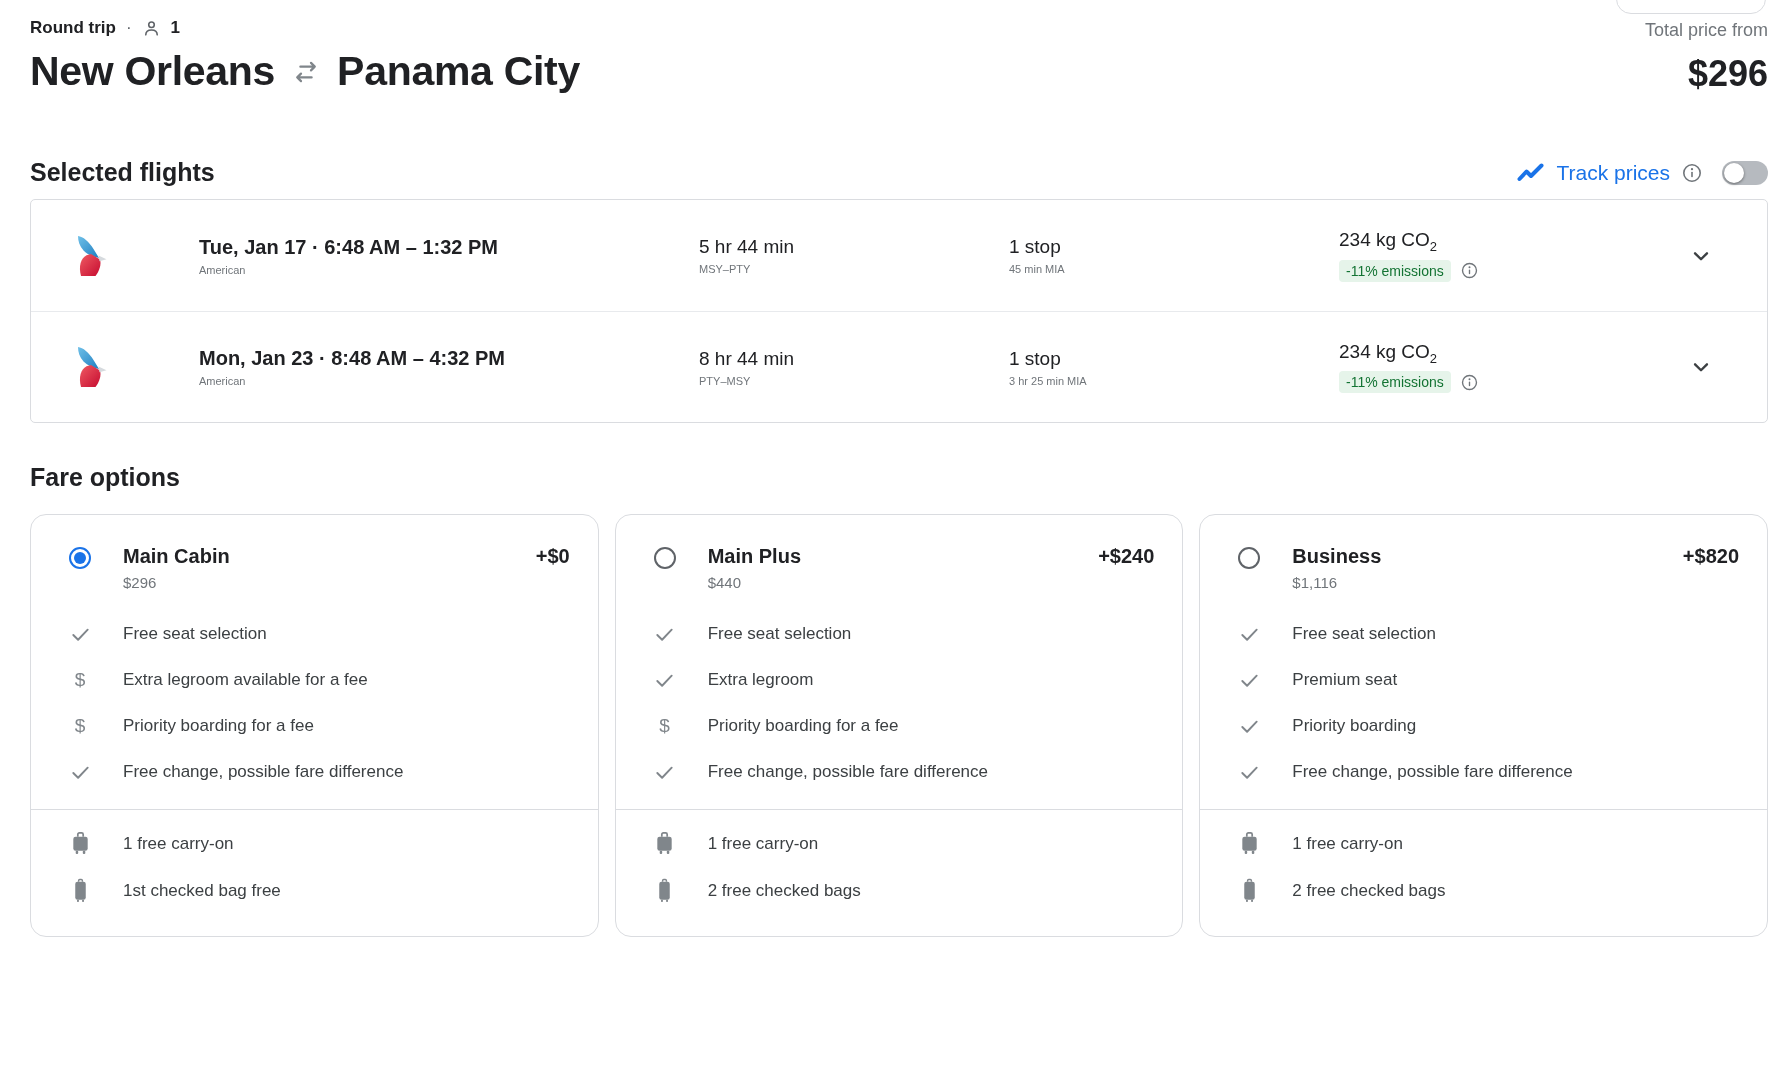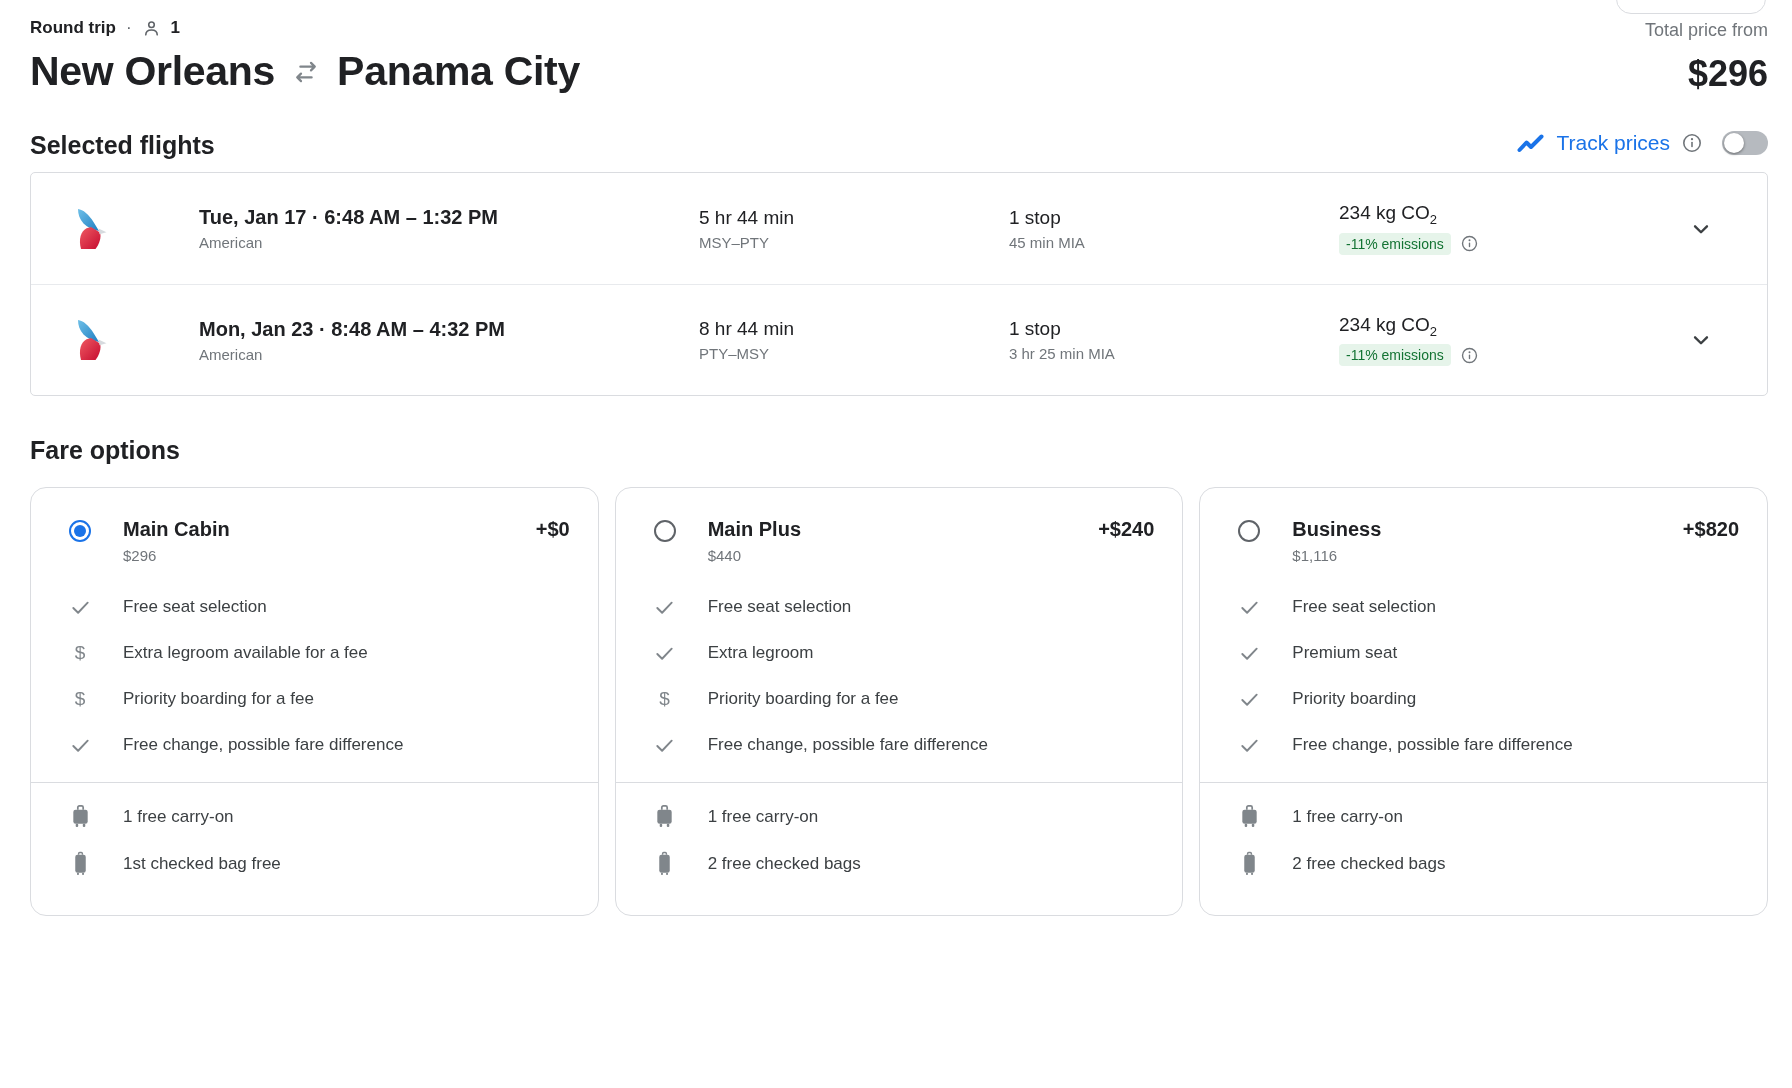--- a/index.html
+++ b/index.html
@@ -22,49 +22,49 @@
   .trip-meta{display:flex;align-items:center;gap:10px;font-size:17px;font-weight:700;color:var(--text-dark)}
   .trip-meta .dot{color:#5f6368;font-weight:400;font-size:17px}
   .trip-meta .count{font-weight:600}
   .route-title{margin-top:10px;font-size:41px;font-weight:700;letter-spacing:-.3px;
     display:flex;align-items:center;gap:16px;color:var(--text-dark)}
   .price-block{text-align:right;margin-top:2px}
   .total-label{font-size:18px;color:var(--text-gray)}
   .total-price{font-size:36px;font-weight:700;margin-top:12px;color:var(--text-dark)}
 
   
-  .section-head{margin-top:36px;display:flex;justify-content:space-between;align-items:flex-start}
+  .section-head{margin-top:63px;display:flex;justify-content:space-between;align-items:center}
   .section-head h2,.fare-title{font-size:25px;font-weight:700;color:var(--text-dark)}
   .track-group{display:flex;align-items:center;gap:12px}
   .track-label{font-size:21px;font-weight:400;color:var(--accent-blue)}
   .toggle{width:46px;height:24px;border-radius:12px;background:var(--toggle-track);
     position:relative;margin-left:8px;cursor:pointer}
   .toggle .knob{position:absolute;left:2px;top:2px;width:20px;height:20px;border-radius:50%;
     background:#fff;box-shadow:0 1px 3px rgba(0,0,0,.45)}
 
   
   .flight-card{margin-top:12px;border:1px solid var(--border);border-radius:5px;background:#fff}
   .flight-row{display:grid;grid-template-columns:132px 500px 310px 330px 1fr 60px;
     align-items:center;height:111px;padding:0 36px;cursor:pointer}
   .flight-row + .flight-row{border-top:1px solid var(--divider)}
   .f-main{font-size:20px;font-weight:600;color:var(--text-dark)}
-  .f-sub{font-size:15px;color:var(--text-gray);margin-top:5px}
+  .f-sub{font-size:11px;color:var(--text-gray);margin-top:5px}
   .f-primary{font-size:19px;color:var(--text-dark)}
   .co2-line sub{font-size:13px}
   .badge-line{display:flex;align-items:center;gap:10px;margin-top:6px}
   .badge{background:var(--badge-bg);color:var(--badge-text);font-size:14px;
     padding:3px 7px;border-radius:4px;font-weight:500;white-space:nowrap}
   .chev{justify-self:center;display:flex;align-items:center;justify-content:center;
     width:40px;height:40px;border-radius:50%;cursor:pointer}
 
   
   .fare-title{margin-top:40px}
   .fare-grid{margin-top:22px;display:grid;grid-template-columns:repeat(3,1fr);gap:16px}
   .fare-card{border:1px solid var(--border);border-radius:16px;background:#fff;
-    padding-bottom:28px;cursor:pointer;display:flex;flex-direction:column}
+    padding-bottom:22px;cursor:pointer;display:flex;flex-direction:column}
   .fc-header{display:grid;grid-template-columns:30px 1fr auto;
     grid-template-areas:"radio name delta" "radio price price2";
     column-gap:28px;padding:30px 28px 20px 34px;align-items:start}
   .radio{grid-area:radio;width:22px;height:22px;border-radius:50%;
     border:2px solid #5f6368;position:relative;margin-top:2px;justify-self:center;cursor:pointer}
   .radio[data-selected="true"]{border-color:var(--accent-blue)}
   .radio[data-selected="true"]::after{content:"";position:absolute;inset:3px;
     border-radius:50%;background:var(--accent-blue)}
   .fc-name{grid-area:name;font-size:20px;font-weight:600;color:var(--text-dark)}
   .fc-delta{grid-area:delta;font-size:20px;font-weight:600;color:var(--text-dark)}

